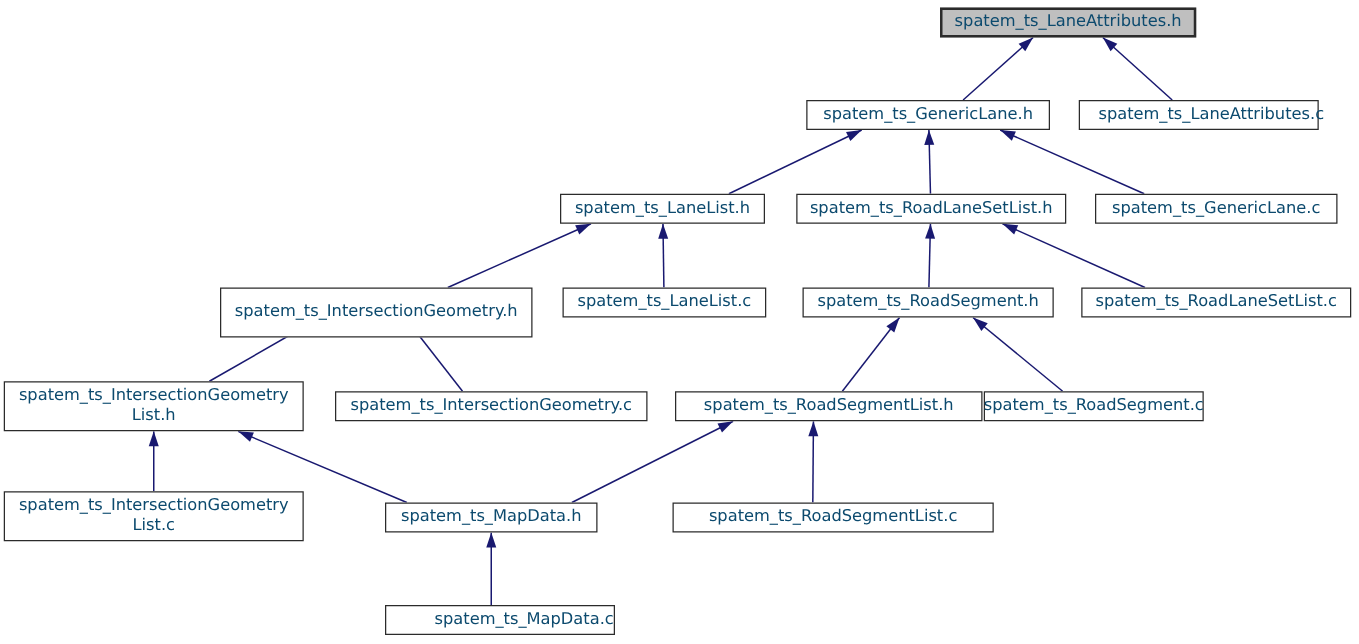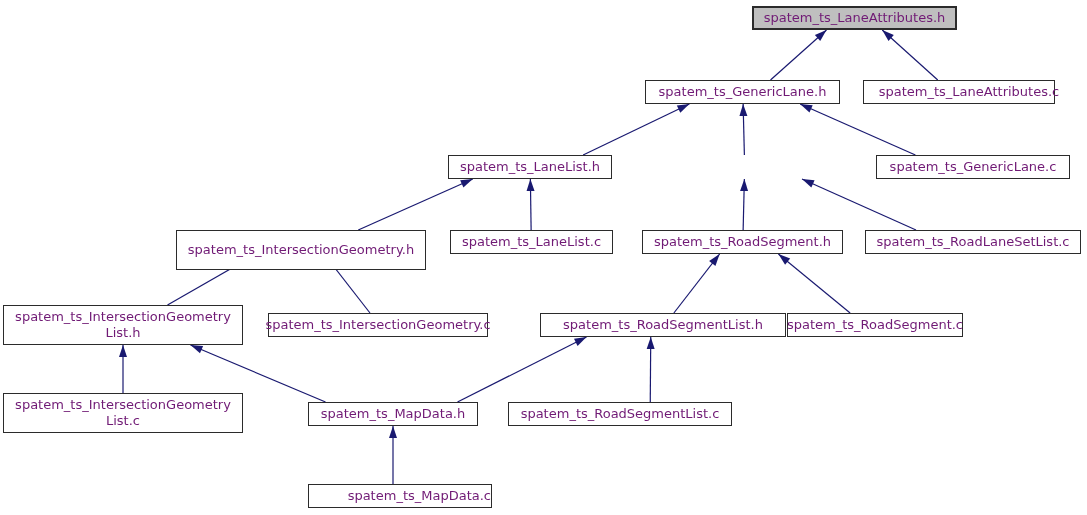--- a/index.html
+++ b/index.html
@@ -18,21 +18,21 @@
   .edge-layer {
     position: absolute;
     left: 0;
     top: 0;
   }
   .node {
     position: absolute;
     box-sizing: border-box;
     border: 1px solid #2b2b2b;
     background: #ffffff;
-    color: #701a75;
+    color: #0c4a6e;
     font-size: 13px;
     line-height: 16px;
     display: flex;
     flex-direction: column;
     align-items: center;
     justify-content: center;
     text-align: center;
     white-space: nowrap;
     cursor: pointer;
   }
@@ -79,54 +79,57 @@
     </div>
     <div class="node" style="left: 645px; top: 80px; width: 195px; height: 24px; border-color: rgb(43, 43, 43); background: rgb(255, 255, 255);">
       <span>spatem_ts_GenericLane.h</span>
     </div>
     <div class="node" style="left: 863px; top: 80px; width: 192px; height: 24px; border-color: rgb(43, 43, 43); background: rgb(255, 255, 255); padding-left: 20px;">
       <span>spatem_ts_LaneAttributes.c</span>
     </div>
     <div class="node" style="left: 448px; top: 155px; width: 164px; height: 24px; border-color: rgb(43, 43, 43); background: rgb(255, 255, 255);">
       <span>spatem_ts_LaneList.h</span>
     </div>
+    <div class="node" style="left: 637px; top: 155px; width: 216px; height: 24px; border-color: rgb(43, 43, 43); background: rgb(255, 255, 255);">
+      <span>spatem_ts_RoadLaneSetList.h</span>
+    </div>
     <div class="node" style="left: 876px; top: 155px; width: 194px; height: 24px; border-color: rgb(43, 43, 43); background: rgb(255, 255, 255);">
       <span>spatem_ts_GenericLane.c</span>
     </div>
     <div class="node" style="left: 176px; top: 230px; width: 250px; height: 40px; border-color: rgb(43, 43, 43); background: rgb(255, 255, 255);">
       <span>spatem_ts_IntersectionGeometry.h</span>
     </div>
     <div class="node" style="left: 450px; top: 230px; width: 163px; height: 24px; border-color: rgb(43, 43, 43); background: rgb(255, 255, 255);">
       <span>spatem_ts_LaneList.c</span>
     </div>
     <div class="node" style="left: 642px; top: 230px; width: 201px; height: 24px; border-color: rgb(43, 43, 43); background: rgb(255, 255, 255);">
       <span>spatem_ts_RoadSegment.h</span>
     </div>
     <div class="node" style="left: 865px; top: 230px; width: 216px; height: 24px; border-color: rgb(43, 43, 43); background: rgb(255, 255, 255);">
       <span>spatem_ts_RoadLaneSetList.c</span>
     </div>
     <div class="node" style="left: 3px; top: 305px; width: 240px; height: 40px; border-color: rgb(43, 43, 43); background: rgb(255, 255, 255);">
       <span>spatem_ts_IntersectionGeometry</span>
       <span>List.h</span>
     </div>
-    <div class="node" style="left: 268px; top: 313px; width: 220px; height: 24px; border-color: rgb(43, 43, 43); background: rgb(255, 255, 255);">
+    <div class="node" style="left: 268px; top: 313px; width: 250px; height: 24px; border-color: rgb(43, 43, 43); background: rgb(255, 255, 255);">
       <span>spatem_ts_IntersectionGeometry.c</span>
     </div>
     <div class="node" style="left: 540px; top: 313px; width: 246px; height: 24px; border-color: rgb(43, 43, 43); background: rgb(255, 255, 255);">
       <span>spatem_ts_RoadSegmentList.h</span>
     </div>
     <div class="node" style="left: 787px; top: 313px; width: 176px; height: 24px; border-color: rgb(43, 43, 43); background: rgb(255, 255, 255);">
       <span>spatem_ts_RoadSegment.c</span>
     </div>
     <div class="node" style="left: 3px; top: 393px; width: 240px; height: 40px; border-color: rgb(43, 43, 43); background: rgb(255, 255, 255);">
       <span>spatem_ts_IntersectionGeometry</span>
       <span>List.c</span>
     </div>
     <div class="node" style="left: 308px; top: 402px; width: 170px; height: 24px; border-color: rgb(43, 43, 43); background: rgb(255, 255, 255);">
       <span>spatem_ts_MapData.h</span>
     </div>
-    <div class="node" style="left: 508px; top: 402px; width: 224px; height: 24px; border-color: rgb(43, 43, 43); background: rgb(255, 255, 255);">
+    <div class="node" style="left: 538px; top: 402px; width: 257px; height: 24px; border-color: rgb(43, 43, 43); background: rgb(255, 255, 255);">
       <span>spatem_ts_RoadSegmentList.c</span>
     </div>
     <div class="node" style="left: 308px; top: 484px; width: 184px; height: 24px; border-color: rgb(43, 43, 43); background: rgb(255, 255, 255); align-items: flex-end;">
       <span>spatem_ts_MapData.c</span>
     </div>
   </div>
 
 </body></html>

